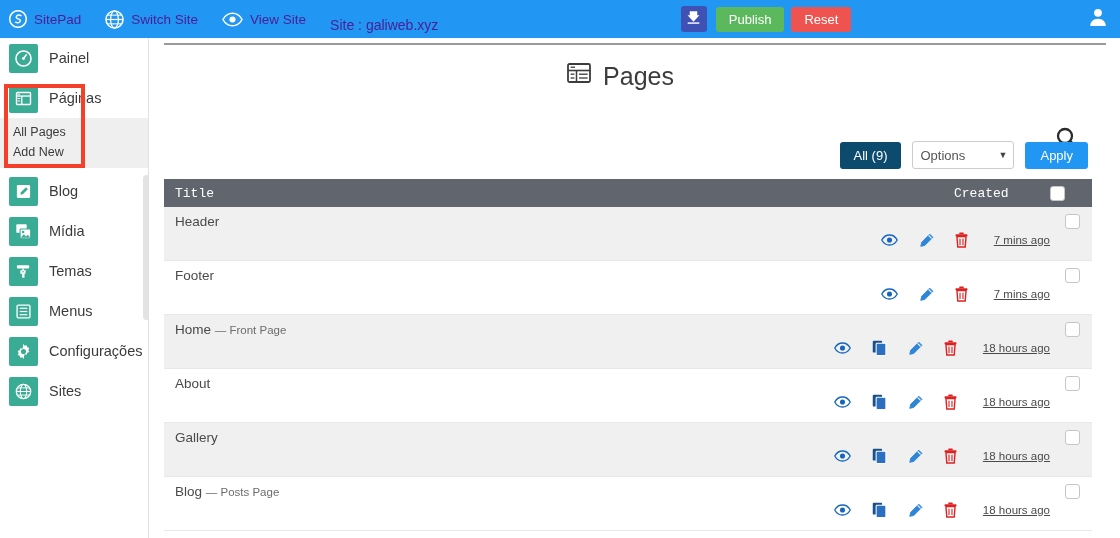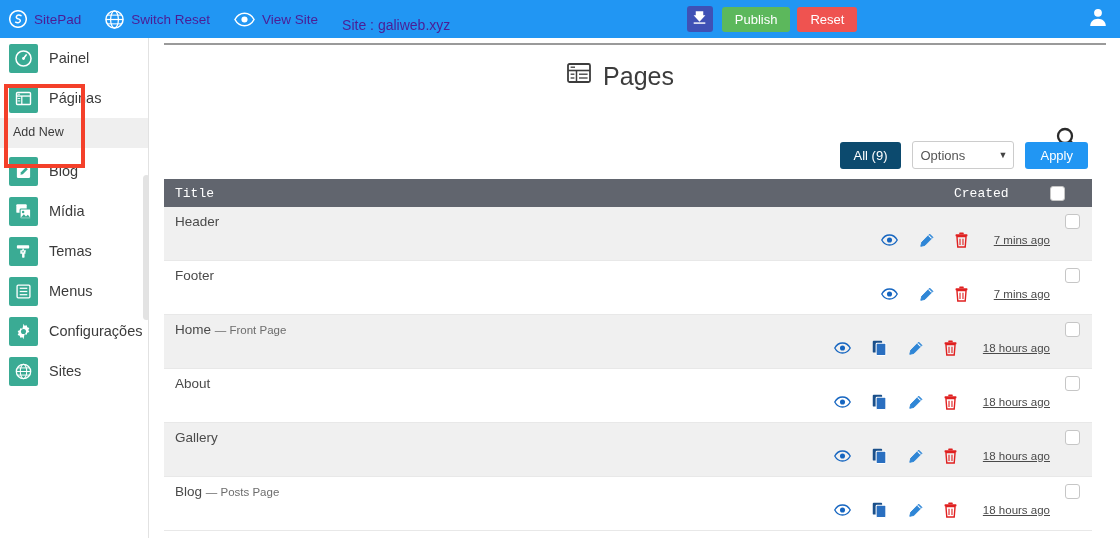--- a/index.html
+++ b/index.html
@@ -269,21 +269,21 @@
   <div class="tb-item" style="margin-left:12px;">
     <span class="tb-icon">
       <svg width="19" height="19" viewBox="0 0 20 20">
         <circle cx="10" cy="10" r="9" fill="none" stroke="#fff" stroke-width="1.6"></circle>
         <ellipse cx="10" cy="10" rx="4.1" ry="9" fill="none" stroke="#fff" stroke-width="1.3"></ellipse>
         <line x1="1" y1="10" x2="19" y2="10" stroke="#fff" stroke-width="1.3"></line>
         <line x1="2.5" y1="5.4" x2="17.5" y2="5.4" stroke="#fff" stroke-width="1.1"></line>
         <line x1="2.5" y1="14.6" x2="17.5" y2="14.6" stroke="#fff" stroke-width="1.1"></line>
       </svg>
     </span>
-    <span class="lbl">Switch Reset</span>
+    <span class="lbl">Switch Site</span>
   </div>
 
   <div class="tb-item" style="margin-left:12px;">
     <span class="tb-icon">
       <svg width="21" height="15" viewBox="0 0 22 15">
         <path d="M1 7.5C3.5 2.8 7 1 11 1s7.5 1.8 10 6.5C18.5 12.2 15 14 11 14S3.5 12.2 1 7.5z" fill="none" stroke="#fff" stroke-width="1.6"></path>
         <circle cx="11" cy="7.5" r="3.2" fill="#fff"></circle>
       </svg>
     </span>
     <span class="lbl">View Site</span>
@@ -340,20 +340,21 @@
         <line x1="7.2" y1="6.4" x2="7.2" y2="15.4" stroke="#fff" stroke-width="1.3"></line>
         <line x1="2.8" y1="4.5" x2="5.2" y2="4.5" stroke="#fff" stroke-width="1"></line>
         <line x1="2.8" y1="9" x2="5.6" y2="9" stroke="#fff" stroke-width="1"></line>
         <line x1="2.8" y1="11.6" x2="5.6" y2="11.6" stroke="#fff" stroke-width="1"></line>
       </svg>
     </span>
     <span class="nav-label">Páginas</span>
   </div>
 
   <div id="submenu">
+    <div class="sub-item">All Pages</div>
     <div class="sub-item">Add New</div>
   </div>
 
   <div class="nav-item" style="margin-top:3px;">
     <span class="nav-icon" style="background: rgb(58, 171, 148);">
       <svg width="17" height="17" viewBox="0 0 18 18">
         <rect x="2" y="2" width="14" height="14" rx="1.4" fill="#fff"></rect>
         <path d="M11.6 4.6l2 2-5.3 5.3-2.5.5.5-2.5z" fill="#3aab94"></path>
       </svg>
     </span>

